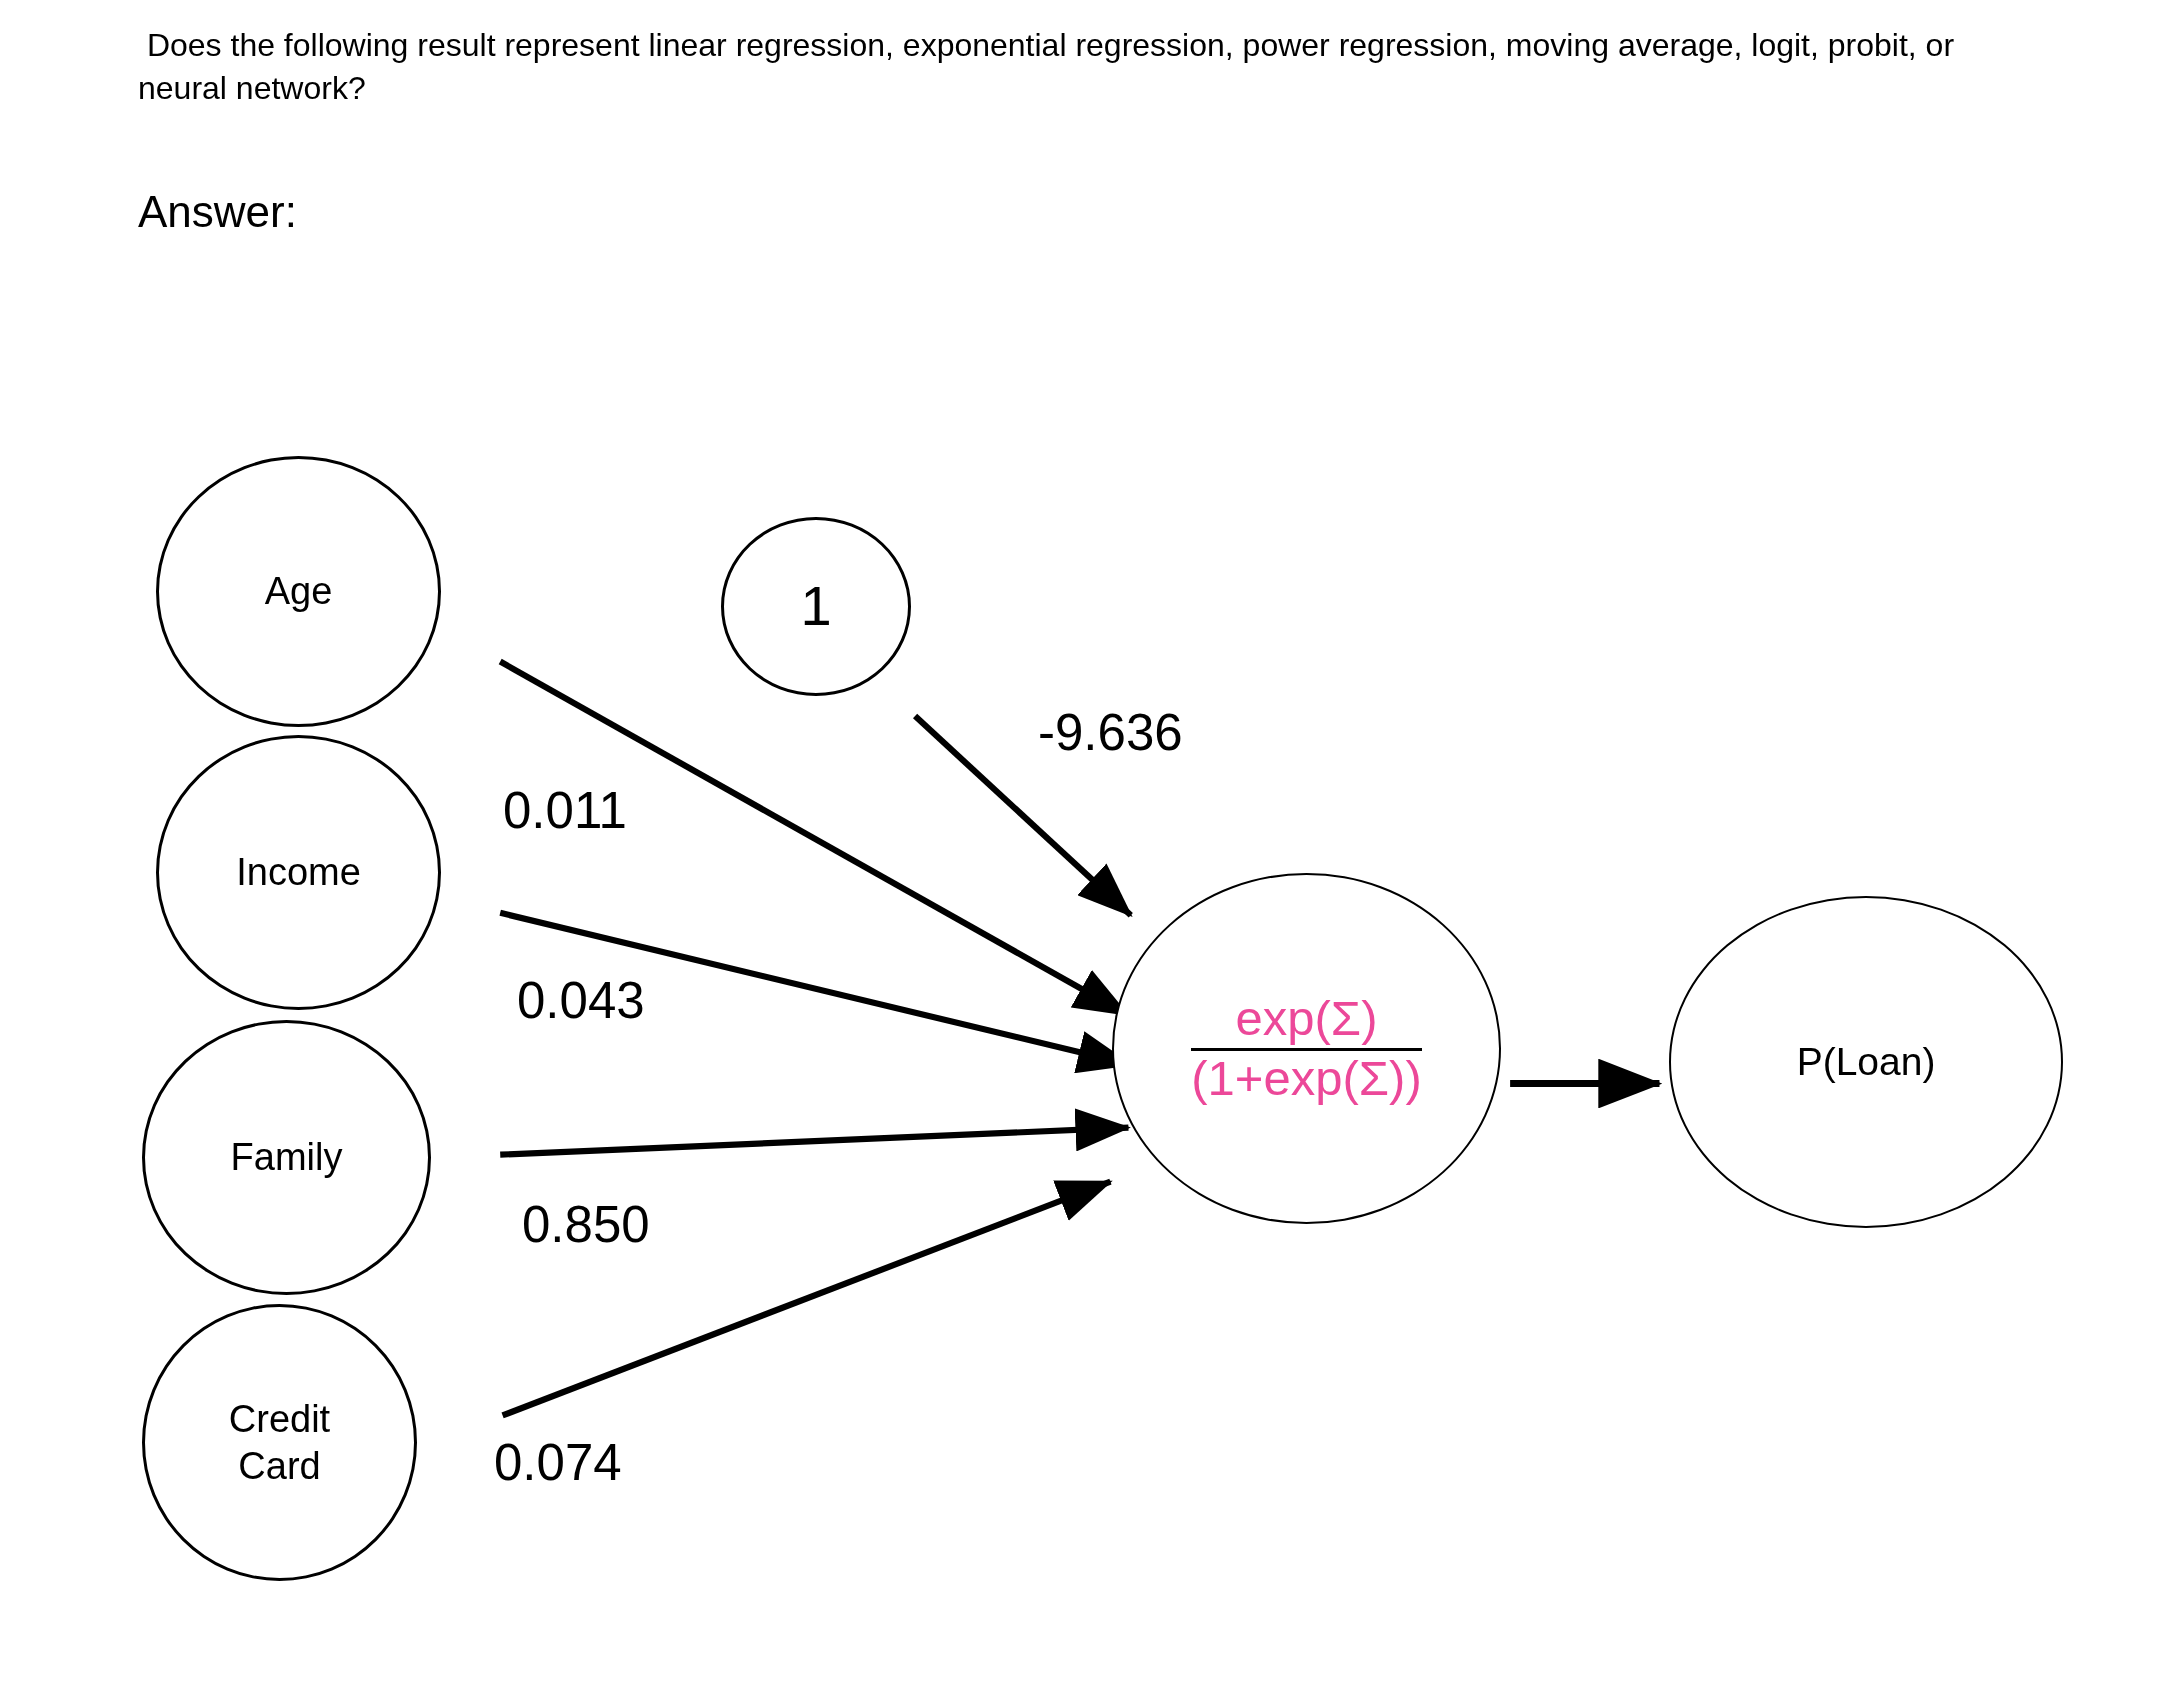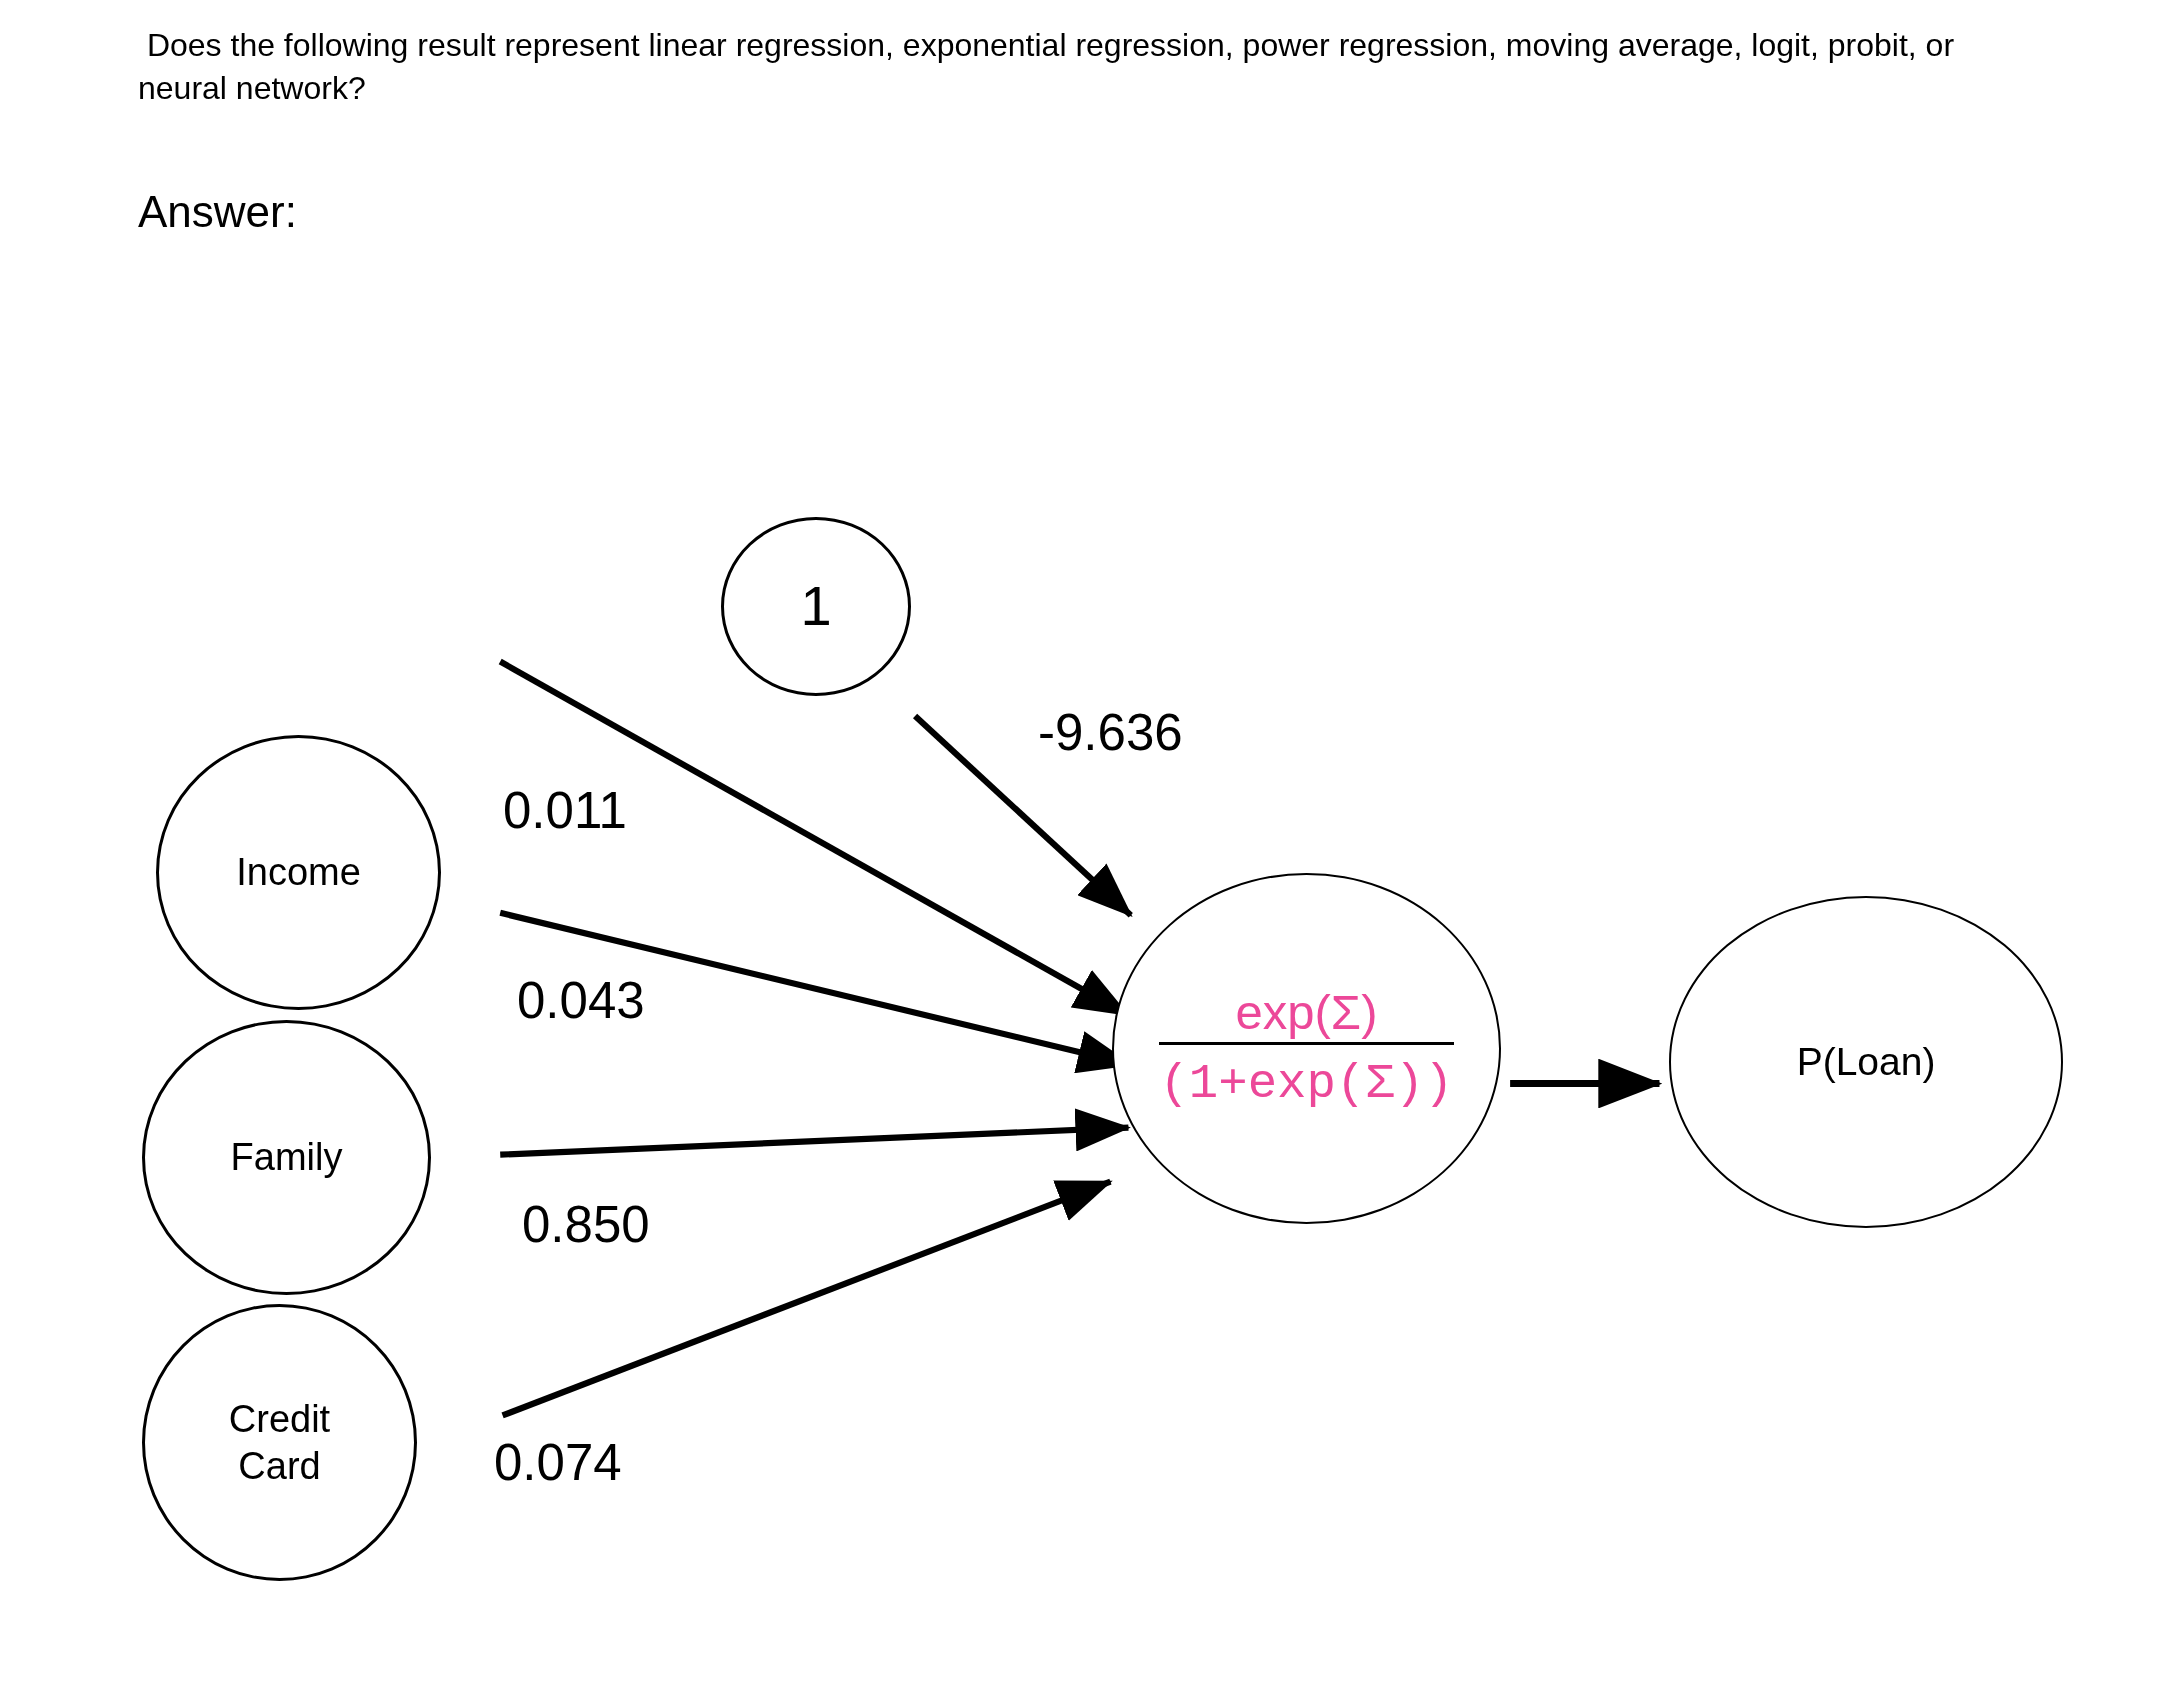--- a/index.html
+++ b/index.html
@@ -106,22 +106,21 @@
     text-align: center;
     color: #ec4899;
   }
   .formula .numer {
     display: block;
     border-bottom: 3.3px solid #000;
     padding: 0 2.8px 1.9px 2.8px;
   }
   .formula .denom {
     display: block;
-    padding-top: 12px;
-    font-family: Liberation Mono, monospace;
+    padding-top: 0;
   }
 
   
   #node-output {
     left: 1669px; top: 896px; width: 394px; height: 332px;
     border-width: 2.8px;
   }
   #node-output .node-label { font-size: 39px; }
 
   
@@ -163,20 +162,23 @@
 
     <line x1="1055" y1="1925" x2="2385" y2="2245" stroke="#000000" stroke-width="13" marker-end="url(#arrowhead)"></line>
 
     <line x1="1055" y1="2435" x2="2380" y2="2378" stroke="#000000" stroke-width="13" marker-end="url(#arrowhead)"></line>
 
     <line x1="1060" y1="2985" x2="2342" y2="2492" stroke="#000000" stroke-width="13" marker-end="url(#arrowhead)"></line>
 
     <line x1="3185" y1="2285" x2="3500" y2="2285" stroke="#000000" stroke-width="15" marker-end="url(#arrowhead)"></line>
   </svg>
 
+  <div class="node" id="node-age">
+    <span class="node-label">Age</span>
+  </div>
 
   <div class="node" id="node-income">
     <span class="node-label">Income</span>
   </div>
 
   <div class="node" id="node-family">
     <span class="node-label">Family</span>
   </div>
 
   <div class="node" id="node-credit">

